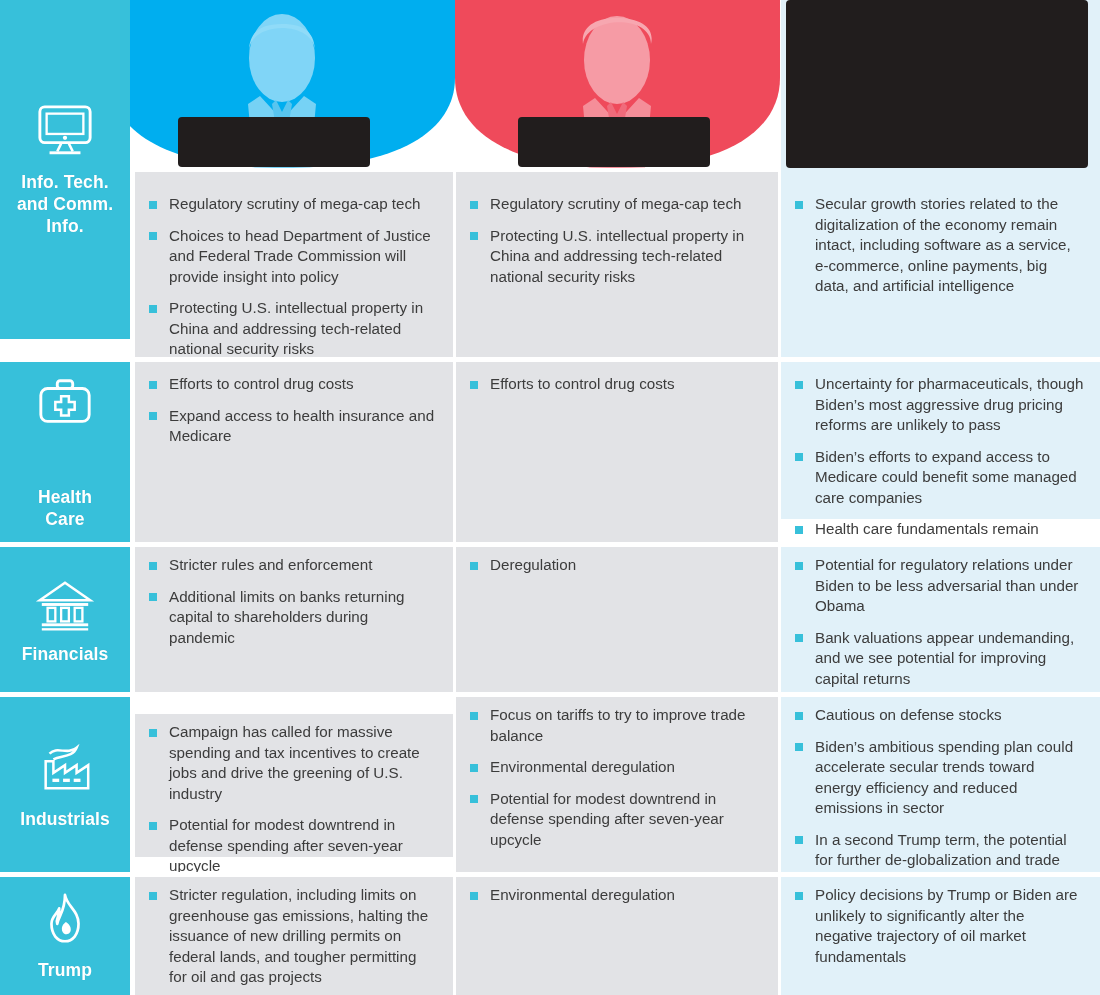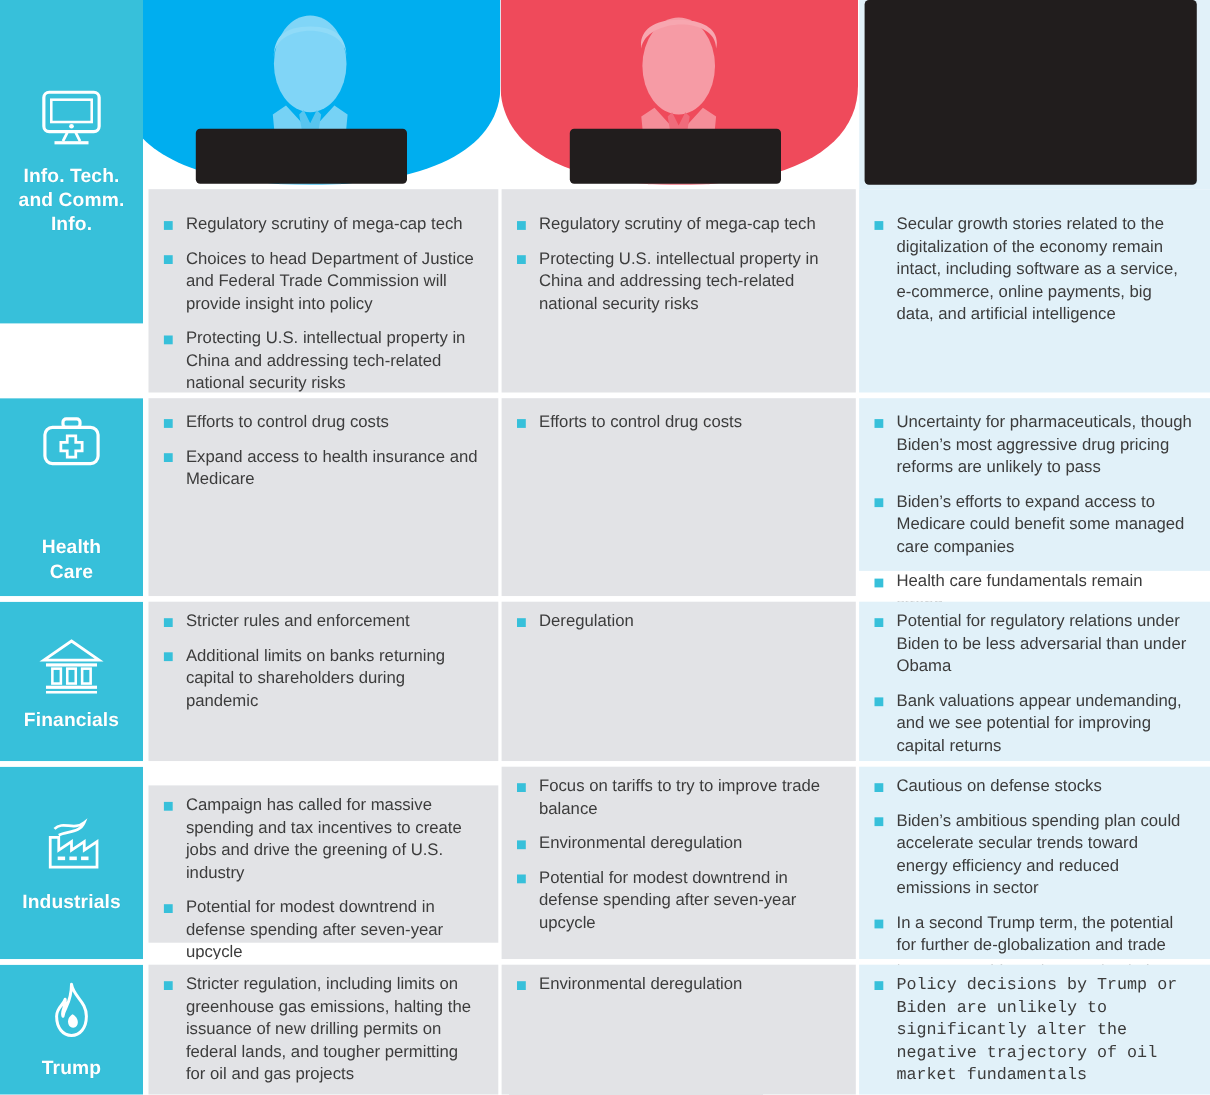--- a/index.html
+++ b/index.html
@@ -103,21 +103,21 @@
   <div class="banner b3">
     <svg width="319" height="172" viewBox="0 0 319 172">
       <rect x="0" y="0" width="319" height="172" fill="#e1f1f9"></rect>
     </svg>
     <div class="redact" style="left:5px;top:0px;width:302px;height:168px;"></div>
 
   </div>
 
   <div class="sidebar">
 
-    <div class="side-cell" style="top:0px;height:294px;">
+    <div class="side-cell" style="top:0px;height:339px;">
       <svg class="side-icon" viewBox="0 0 64 60">
         <rect x="6" y="4" width="52" height="37" rx="5" fill="none" stroke="#fff" stroke-width="3"></rect>
         <rect x="13" y="11" width="38" height="21" fill="none" stroke="#fff" stroke-width="2.4"></rect>
         <circle cx="32" cy="36" r="2.2" fill="#fff"></circle>
         <path d="M24,50 L28,42 M40,50 L36,42" stroke="#fff" stroke-width="2.6" fill="none"></path>
         <rect x="16" y="50" width="32" height="3" fill="#fff"></rect>
       </svg>
       <div class="side-label">
         <div>Info. Tech.</div>
         <div>and Comm.</div>
@@ -265,18 +265,18 @@
     <ul class="bullets" style="margin:8px 18px 0 14px;">
       <li><span class="bsq"></span><span>Stricter regulation, including limits on greenhouse gas emissions, halting the issuance of new drilling permits on federal lands, and tougher permitting for oil and gas projects</span></li>
     </ul>
   </div>
   <div class="col-body c2" style="top:877px;height:118px;">
     <ul class="bullets" style="margin:8px 18px 0 14px;">
       <li><span class="bsq"></span><span>Environmental deregulation</span></li>
     </ul>
   </div>
   <div class="col-body c3" style="top:877px;height:118px;">
-    <ul class="bullets" style="margin:8px 16px 0 14px;font-family:Liberation Mono, monospace;">
+    <ul class="bullets" style="margin:8px 16px 0 14px;">
       <li><span class="bsq"></span><span>Policy decisions by Trump or Biden are unlikely to significantly alter the negative trajectory of oil market fundamentals</span></li>
     </ul>
   </div>
 
 </div>
 
 </body></html>

